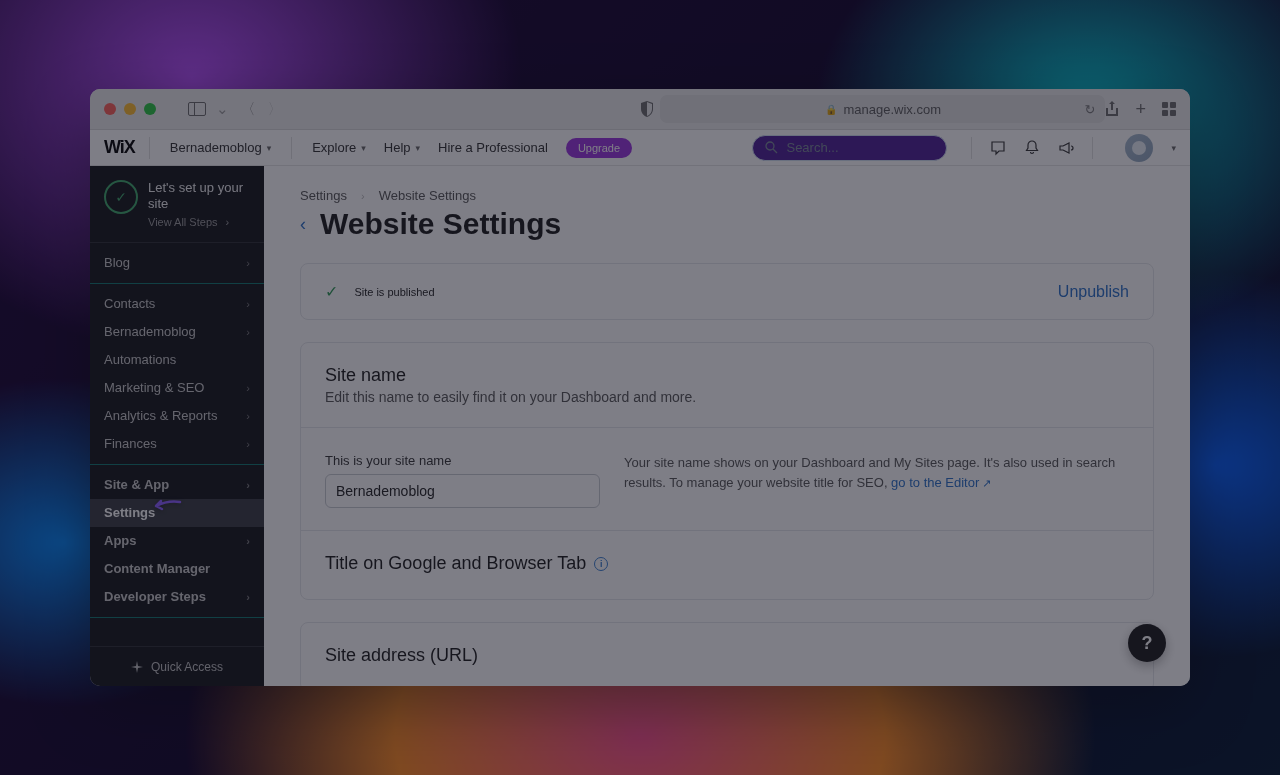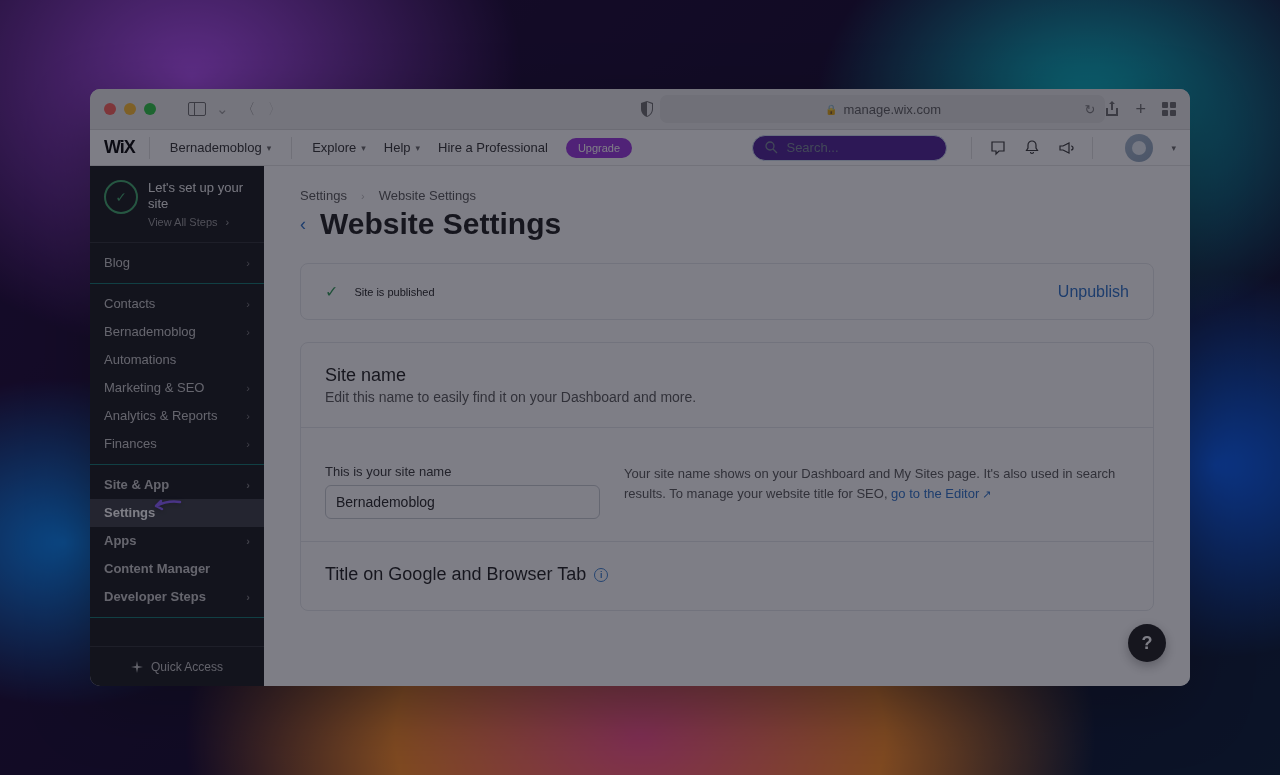--- a/index.html
+++ b/index.html
@@ -115,21 +115,21 @@
 .status-card .check2 { color:#2e9a55; font-size:16px; margin-right:16px; }
 .status-text { font-size:11px; color:#222; }
 .unpub { margin-left:auto; color:#2a70c8; font-size:16px; cursor:pointer; }
 
 .section { padding: 22px 24px; }
 .section + .section { border-top:1px solid #e5e7ea; }
 .sec-title { font-size:18px; font-weight:500; color:#1a1a1a; margin-bottom:3px; display:flex; align-items:center; gap:8px; }
 .sec-sub { font-size:14px; color:#555; }
 .info-ic { width:14px; height:14px; border:1px solid #3a7fd0; border-radius:50%; display:inline-flex; align-items:center; justify-content:center; font-size:9px; color:#3a7fd0; font-weight:600;}
 
-.field-row { display:flex; gap:24px; align-items:flex-start; margin-top:14px; }
+.field-row { display:flex; gap:24px; align-items:flex-start; margin-top:3px; }
 .field-col { flex: 0 0 275px; }
 .field-label { font-size:13px; color:#333; margin-bottom:6px; }
 .text-input {
   width:100%; height:34px; border:1px solid #c8ccd1; border-radius:6px;
   padding:0 10px; font-size:14px; color:#222; background:#fff;
 }
 .help-text { font-size:13px; color:#555; line-height:1.5; }
 .link { color:#2a70c8; cursor:pointer; }
 .ext { font-size:11px; margin-left:3px; }
 
@@ -353,20 +353,26 @@
             </div>
           </div>
           <div class="section">
             <div class="sec-title">
               <span>Title on Google and Browser Tab</span>
               <span class="info-ic">i</span>
             </div>
           </div>
         </div>
 
+        <div class="card">
+          <div class="section">
+            <div class="sec-title">Site address (URL)</div>
+
+          </div>
+        </div>
       </div>
     </div>
   </div>
 
   <div class="fab">?</div>
 </div>
 
 <div class="overlay"></div>
 
 </body></html>

